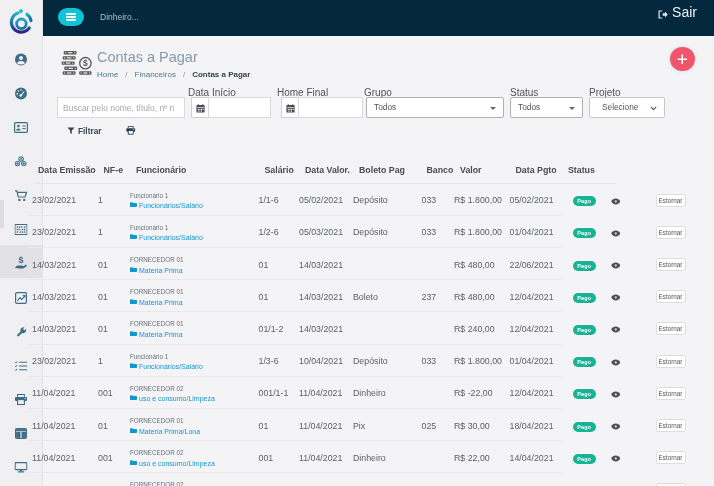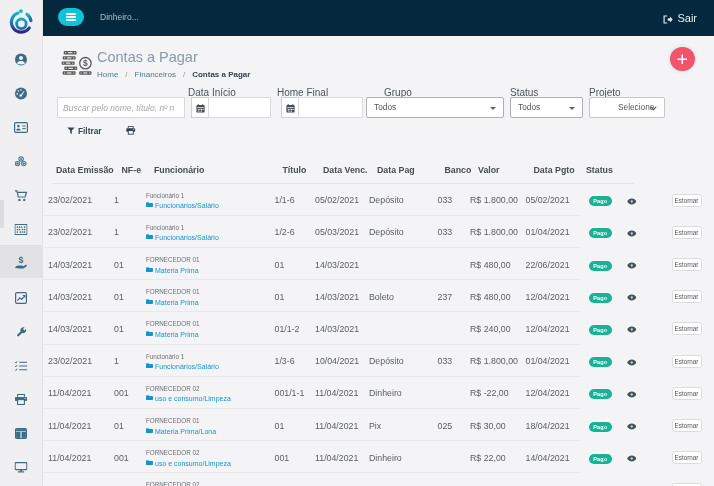--- a/index.html
+++ b/index.html
@@ -9,43 +9,43 @@
 
 #sidebar { position:absolute; left:0; top:0; width:43px; height:486px; background:#f0f0f2; border-right:1px solid #e4e4e6; }
 #sidebar svg { position:absolute; left:50%; transform:translateX(-50%); }
 #sel { position:absolute; left:0; top:245px; width:43px; height:33px; background:#e2e2e4; }
 
 
 #navbar { position:absolute; left:43px; top:0; width:671px; height:36px; background:#04293e; }
 #pill { position:absolute; left:15px; top:8px; width:26px; height:18px; border-radius:9px; background:#10c3d6; }
 #pill i { position:absolute; left:8px; width:10px; height:2px; background:#fff; border-radius:1px; }
 #loc { position:absolute; left:57px; top:12px; font-size:8.5px; color:#aebfc9; }
-#sair { position:absolute; right:17px; top:12px; font-size:11px; color:#e8eef2; }
+#sair { position:absolute; right:17px; top:4px; font-size:14px; color:#e8eef2; }
 
 
 #h1t { position:absolute; left:97px; top:49px; font-size:14.5px; color:#8899a7; }
 #bc { position:absolute; left:97px; top:70px; font-size:8px; color:#9aa5ad; }
 #bc a { color:#50788e; text-decoration:none;margin-top:34px; }
 #bc i { font-style:normal; color:#8a98a2; margin:0 7px; }
 #bc b { color:#33434f; font-weight:700; }
 #addbtn { position:absolute; left:670px; top:46.5px; width:24.5px; height:24.5px; border-radius:50%; background:#f1556c; box-shadow:0 0 3px 1.5px #dcebee; }
 
 
 .flabel { position:absolute; top:87px; font-size:10px; color:#4e555b; }
 .finput { position:absolute; top:97px; height:21px; background:#fff; border:1px solid #d9dadc; }
 .fsel { position:absolute; top:97px; height:21px; background:#fff; border:1px solid #b0b0b2; border-radius:2px; font-size:8.3px; color:#555; line-height:19px; padding-left:7px; }
 .caret { position:absolute; right:7px; top:8.5px; width:0; height:0; border-left:3px solid transparent; border-right:3px solid transparent; border-top:3.5px solid #666; }
 .calbox { position:absolute; top:97px; width:18px; height:21px; background:#fff; border:1px solid #cfd0d2; }
 ::placeholder { color:#a7a7a7; opacity:1; }
 #filtrar { position:absolute; left:67px; top:126px; font-size:8.3px; font-weight:700; color:#36454e; }
 
 
-#thead { position:absolute; left:52px; top:156px; width:582px; height:27.6px; border-bottom:1px solid #e4e4e6; }
+#thead { position:absolute; left:34px; top:156px; width:582px; height:27.6px; border-bottom:1px solid #e4e4e6; }
 #thead span { position:absolute; top:9px; font-size:8.8px; font-weight:700; color:#474d52; }
-.trow { position:absolute; left:44px; width:536px; height:32.2px; border-bottom:1px solid #e9e9eb; }
+.trow { position:absolute; left:28px; width:536px; height:32.2px; border-bottom:1px solid #e9e9eb; }
 .trow span { position:absolute; top:11.6px; font-size:8.8px; color:#5b6066; }
 .trow .nm { top:8px; font-size:6.3px; color:#6b6f73; }
 .trow .lk { top:18.6px; font-size:7px; color:#1495cc; }
 .trow .badge { position:absolute; left:544.5px; top:12.5px; width:23.5px; height:10px; border-radius:5px; background:#17b394; color:#fff; font-size:5.5px; font-weight:700; text-align:center; line-height:10px; letter-spacing:0.2px; }
 .trow .est { position:absolute; left:627.5px; top:10px; width:30px; height:13px; background:#fff; border:1px solid #dcdcde; border-radius:2.5px; font-size:6.3px; color:#555; text-align:center; line-height:11px; }
 .eye { position:absolute; left:583px; top:14px; }
 
 
 .c1{left:4px}.c2{left:70px}.c3{left:102px}.c4{left:230.5px}.c5{left:271px}.c6{left:325px}.c7{left:393.5px}.c8{left:426px}.c9{left:481.5px}
 </style>
@@ -234,21 +234,21 @@
     </g>
 <circle cx="26.4" cy="15.2" r="5.7" fill="none" stroke="#5a5a5a" stroke-width="1.3"></circle>
 <text x="26.4" y="18.2" font-size="8.5" font-weight="bold" fill="#5a5a5a" text-anchor="middle" font-family="Liberation Sans">$</text>
   </svg>
 <div id="h1t">Contas a Pagar</div>
 <div id="bc"><a>Home</a><i>/</i><a>Financeiros</a><i>/</i><b>Contas a Pagar</b></div>
 <div id="addbtn"><svg width="24.5" height="24.5" viewBox="0 0 24.5 24.5">
       <path d="M12.25 7.5 V17 M7.5 12.25 H17" stroke="#fff" stroke-width="1.5"></path>
     </svg></div>
 
-<input class="finput" style="left: 57px; width: 128px; padding-left: 5px; font-size: 8.5px; color: rgb(85, 85, 85); font-style: italic;" placeholder="Buscar pelo nome, título, nº n">
+<input class="finput" style="left: 57px; width: 128px; padding-left: 5px; font-size: 8.5px; color: rgb(85, 85, 85);" placeholder="Buscar pelo nome, título, nº n">
 <span class="flabel" style="left:188px">Data Início</span>
 <div class="calbox" style="left:191px">
     <svg style="position:absolute;left:4px;top:5.5px" width="9" height="9" viewBox="0 0 9 9">
       <path d="M2.3 0.2 v1.5 M6.7 0.2 v1.5" stroke="#474d54" stroke-width="1.1"></path>
       <rect x="0.4" y="1.1" width="8.2" height="7.5" rx="0.9" fill="#474d54"></rect>
       <rect x="1.3" y="3.3" width="6.4" height="0.8" fill="#fff"></rect>
       <g fill="#fff">
         <rect x="1.8" y="5" width="1" height="1"></rect>
         <rect x="3.4" y="5" width="1" height="1"></rect>
         <rect x="5" y="5" width="1" height="1"></rect>
@@ -271,46 +271,46 @@
         <rect x="3.4" y="5" width="1" height="1"></rect>
         <rect x="5" y="5" width="1" height="1"></rect>
         <rect x="6.6" y="5" width="1" height="1"></rect>
         <rect x="1.8" y="6.6" width="1" height="1"></rect>
         <rect x="3.4" y="6.6" width="1" height="1"></rect>
         <rect x="5" y="6.6" width="1" height="1"></rect>
       </g>
     </svg>
   </div>
 <div class="finput" style="left:298px; width:65px;"></div>
-<span class="flabel" style="left:384px">Grupo</span>
+<span class="flabel" style="left:364px">Grupo</span>
 <div class="fsel" style="left:366px; width:138px;">Todos<i class="caret"></i></div>
 <span class="flabel" style="left:510px">Status</span>
 <div class="fsel" style="left:510px; width:73px;">Todos<i class="caret"></i></div>
 <span class="flabel" style="left:589px">Projeto</span>
-<div class="fsel" style="left:589px; width:76px; border-color:#c6c7c9; padding-left:28px;">Selecione<svg style="position:absolute;right:7px;top:8px" width="7" height="5" viewBox="0 0 7 5">
+<div class="fsel" style="left:589px; width:76px; border-color:#c6c7c9; padding-left:12px;">Selecione<svg style="position:absolute;right:7px;top:8px" width="7" height="5" viewBox="0 0 7 5">
       <path d="M0.8 0.8 L3.5 3.6 6.2 0.8" fill="none" stroke="#555" stroke-width="1.1"></path>
     </svg></div>
 
 <div id="filtrar"><svg style="vertical-align:-1px;margin-right:3px" width="8" height="8" viewBox="0 0 8 8">
       <path d="M0.4 0.4 H7.6 L4.8 3.5 V7 L3.2 6 V3.5Z" fill="#36454e"></path>
     </svg>Filtrar</div>
 <svg style="position:absolute;left:126px;top:126px" width="9.5" height="8.8" viewBox="0 0 11 10">
     <path d="M2.6 2.5 V0.4 h5.8 V2.5" fill="none" stroke="#2c3e50" stroke-width="1"></path>
     <rect x="0.4" y="2.6" width="10.2" height="3.9" rx="0.7" fill="#2c3e50"></rect>
     <rect x="2.6" y="5.1" width="5.8" height="4.3" fill="#f4f4f6" stroke="#2c3e50" stroke-width="1"></rect>
     <circle cx="9" cy="3.8" r="0.6" fill="#f4f4f6"></circle>
   </svg>
 
 <div id="thead">
   <span class="c1">Data Emissão</span>
     <span class="c2" style="left:69.5px">NF-e</span>
     <span class="c3">Funcionário</span>
-    <span class="c4">Título</span>
-    <span class="c5">Data Venc.</span>
-    <span class="c6">Data Pag</span>
+    <span class="c4">Salário</span>
+    <span class="c5">Data Valor.</span>
+    <span class="c6">Boleto Pag</span>
     <span class="c7" style="left:392.5px">Banco</span>
     <span class="c8">Valor</span>
     <span class="c9">Data Pgto</span>
     <span style="left:534px">Status</span>
 </div>
 
 <div id="rows">
 <div class="trow" style="top:183.60px">
       <span class="c1">23/02/2021</span>
       <span class="c2">1</span>

